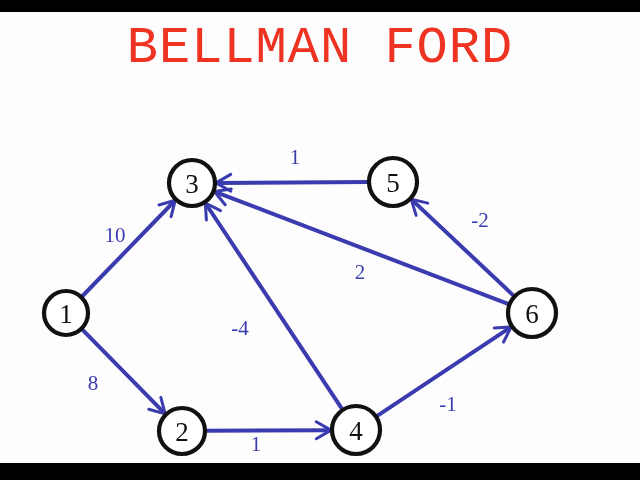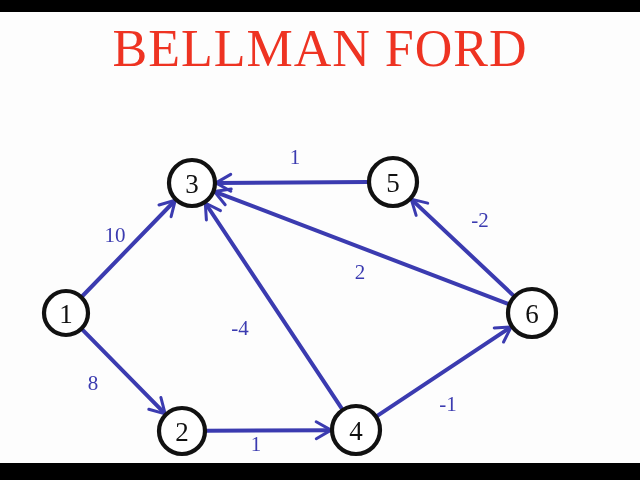--- a/index.html
+++ b/index.html
@@ -35,21 +35,21 @@
     width: 640px;
     height: 451px;
     background: #fdfdfd;
   }
   #title {
     position: absolute;
     left: 0;
     top: 6px;
     width: 640px;
     text-align: center;
-    font-family: Liberation Serif, serif;
+    font-family: Liberation Mono, monospace;
     font-size: 52px;
     font-weight: 400;
     letter-spacing: 1px;
     color: #ee3322;
     line-height: 62px;
     white-space: nowrap;
     user-select: none;
   }
   #graph-svg {
     position: absolute;

